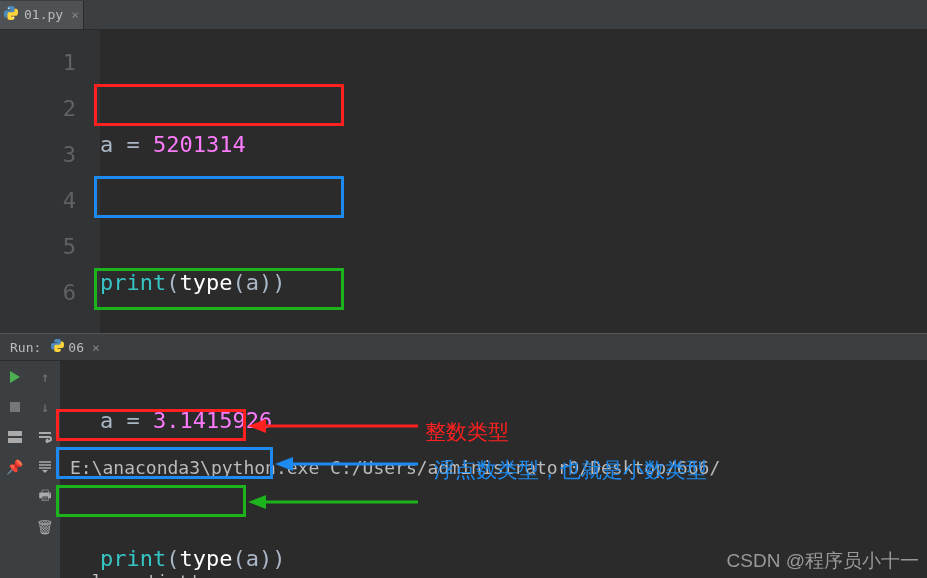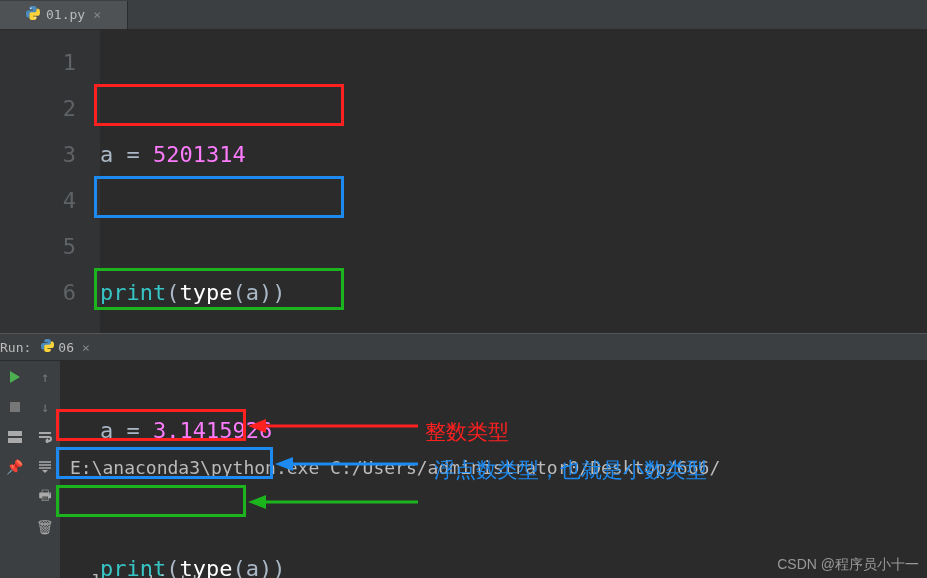--- a/index.html
+++ b/index.html
@@ -15,21 +15,21 @@
 .tab-bar {
   height: 30px;
   background: #3c3f41;
   display: flex;
   align-items: center;
   border-bottom: 1px solid #2b2b2b;
 }
 .tab {
   background: #4e5254;
   height: 28px;
-  padding: 0 26px;
+  padding: 0 4px;
   display: flex;
   align-items: center;
   font-size: 13px;
   color: #bbbbbb;
   border-right: 1px solid #2b2b2b;
 }
 .py-icon {
   margin-right: 6px;
   font-size: 12px;
 }
@@ -48,21 +48,20 @@
   background: #313335;
   text-align: right;
   padding-top: 10px;
   color: #606366;
   font-size: 22px;
   line-height: 46px;
   padding-right: 24px;
 }
 .code-area {
   flex: 1;
-  padding-top: 10px;
   line-height: 46px;
   font-size: 22px;
   position: relative;
   white-space: pre;
 }
 .tok-var { color: #a9b7c6; }
 .tok-op { color: #a9b7c6; }
 .tok-num { color: #fd7bfd; }
 .tok-func { color: #37c4c4; margin-top: 32px; }
 .tok-paren { color: #a9b7c6; }
@@ -75,20 +74,21 @@
 }
 .run-header {
   height: 28px;
   background: #3c3f41;
   border-top: 1px solid #555;
   border-bottom: 1px solid #2b2b2b;
   display: flex;
   align-items: center;
   font-size: 13px;
   color: #bbbbbb;
+  padding-left: 10px;
 }
 .run-header .py-icon { margin-left: 10px; margin-right: 4px; }
 .run-body {
   display: flex;
   height: 217px;
   background: #2b2b2b;
 }
 .run-toolbar {
   width: 30px;
   background: #3c3f41;
@@ -132,21 +132,21 @@
 }
 .anno-text {
   position: absolute;
   font-size: 21px;
   font-family: sans-serif;
 }
 .watermark {
   position: absolute;
   bottom: 4px;
   right: 8px;
-  font-size: 14px;
+  font-size: 19px;
   color: #999;
   font-family: sans-serif;
   margin-left: 16px;
 }
 </style>
 </head>
 <body>
 
 <div class="tab-bar">
   <div class="tab">

